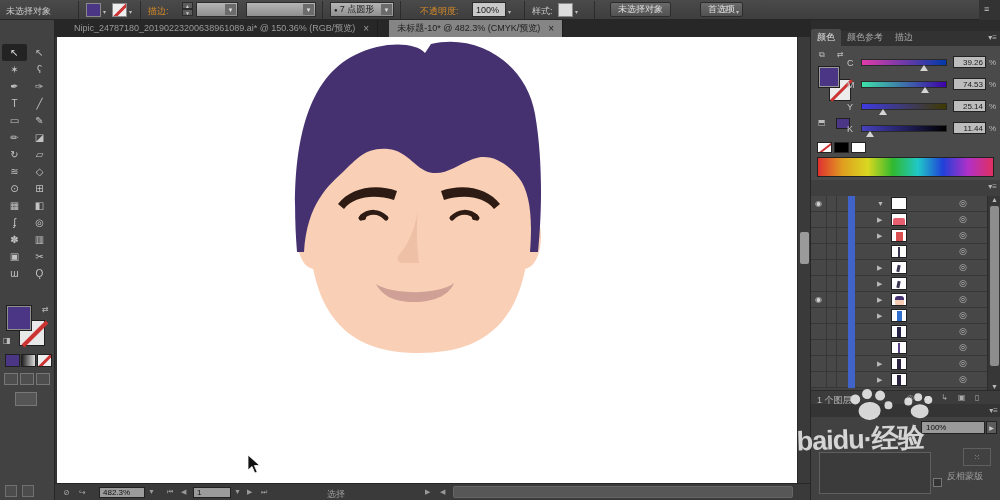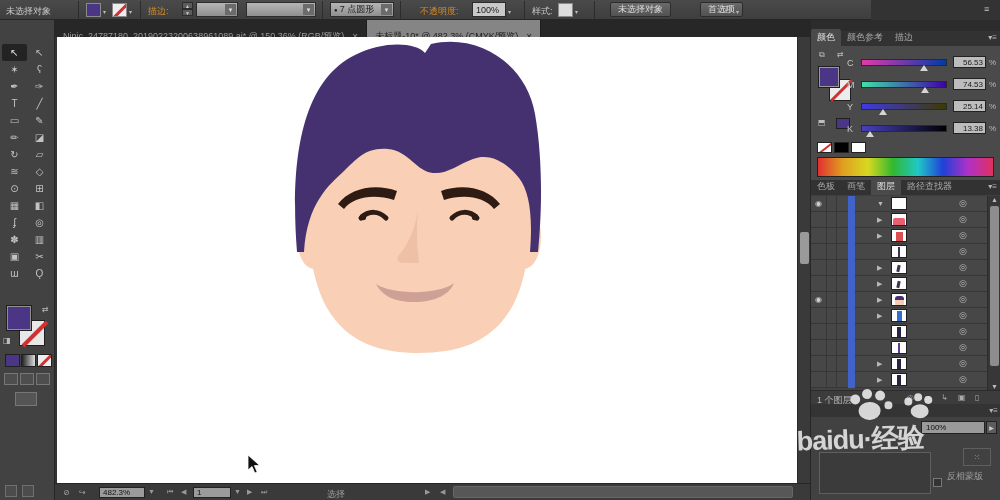--- a/index.html
+++ b/index.html
@@ -2,35 +2,35 @@
 <html><head>
 <meta charset="utf-8">
 <style>
   * { margin:0; padding:0; box-sizing:border-box; }
   html,body { width:1000px; height:500px; background:#333; overflow:hidden;
     font-family:"Liberation Sans","DejaVu Sans",sans-serif; }
   .abs { position:absolute; }
   #app { position:relative; width:1000px; height:500px; background:#333; font-size:9px; color:#cfcfcf; }
 
   
-  #topbar { left:0; top:0; width:871px; height:20px; background:linear-gradient(#4a4a4a,#3e3e3e); border-bottom:1px solid #262626; }
+  #topbar { left:0; top:0; width:979px; height:20px; background:linear-gradient(#4a4a4a,#3e3e3e); border-bottom:1px solid #262626; }
   #topbar .lbl { position:absolute; top:5px; color:#c9c9c9; }
   #topbar .lbl-orange { color:#d78c28; }
   .swatchbox { position:absolute; top:3px; width:15px; height:14px; border:1px solid #8a8a8a; }
   .mini-arrow { position:absolute; top:8px; font-size:6px; color:#bbb; }
   .combo { position:absolute; top:2px; height:15px; background:linear-gradient(#b5b5b5,#8f8f8f); border:1px solid #2c2c2c; color:#1c1c1c; display:flex; align-items:center; padding:0 3px; }
   .combo .ca { position:absolute; right:1px; top:1px; bottom:1px; width:11px; background:#6b6b6b; color:#ddd; font-size:6px; display:flex; align-items:center; justify-content:center; }
   .tb-btn { position:absolute; top:2px; height:15px; background:linear-gradient(#6a6a6a,#525252); border:1px solid #2c2c2c; border-radius:2px; color:#ddd; display:flex; align-items:center; padding:0 7px; }
   .sep { position:absolute; top:1px; width:1px; height:18px; background:#2c2c2c; }
   .stepper { position:absolute; top:2px; width:11px; height:15px; }
   .stepper div { height:7px; background:#5c5c5c; border:1px solid #2c2c2c; color:#ccc; font-size:5px; line-height:6px; text-align:center; }
 
   
   #tabbar { left:55px; top:20px; width:945px; height:17px; background:#272727; display:flex; }
-  .doc-tab { height:17px; display:flex; align-items:center; padding:16px 8px; border-right:1px solid #1d1d1d; color:#9a9a9a; white-space:nowrap; }
+  .doc-tab { height:17px; display:flex; align-items:center; padding:8px 8px; border-right:1px solid #1d1d1d; color:#9a9a9a; white-space:nowrap;margin-left:11px; }
   .doc-tab.active { background:#858585; color:#1e1e1e; }
   .doc-tab .close { margin-left:8px; font-size:10px; }
 
   
   #toolcol { left:0; top:20px; width:55px; height:480px; background:#424242; border-right:1px solid #262626; }
   #tools { position:absolute; left:2px; top:24px; width:50px; display:flex; flex-wrap:wrap; }
   .tool { width:25px; height:17px; display:flex; align-items:center; justify-content:center; color:#c3c3c3; font-size:10px; }
   .tool.active { background:#232323; border-radius:2px; color:#f0f0f0; }
   #proxy-fill { left:6px; top:285px; width:26px; height:26px; border:1px solid #1f1f1f; box-shadow:inset 0 0 0 1px #8f8f8f; }
   #proxy-stroke { left:19px; top:300px; width:26px; height:26px; background:#e8e8e8; border:1px solid #1f1f1f; }
@@ -274,59 +274,53 @@
           <div class="slash"></div>
         </div>
       <div class="abs" id="cp-fill" style="background: rgb(75, 53, 133);"></div>
       <span class="tiny-ic" style="left:7px;top:72px">⬒</span>
       <div class="abs" style="left: 25px; top: 72px; width: 14px; height: 11px; border: 1px solid rgb(31, 31, 31); background: rgb(75, 53, 133);" id="cp-closest"></div>
       <div id="channels">
           <div class="ch-row" style="top: 10px;">
             <span class="ch-label">C</span>
             <div class="ch-track" style="background:linear-gradient(to right,#e23aa9,#003aa9)"></div>
             <div class="ch-thumb" style="left:60.78px"></div>
-            <div class="ch-val">56.53</div>
+            <div class="ch-val">39.26</div>
             <span class="ch-unit">%</span>
           </div>
           <div class="ch-row" style="top: 32px;">
             <span class="ch-label">M</span>
             <div class="ch-track" style="background:linear-gradient(to right,#3ee2a9,#3e00a9)"></div>
             <div class="ch-thumb" style="left:61.64px"></div>
             <div class="ch-val">74.53</div>
             <span class="ch-unit">%</span>
           </div>
           <div class="ch-row" style="top: 54px;">
             <span class="ch-label">Y</span>
             <div class="ch-track" style="background:linear-gradient(to right,#3e3ae2,#3e3a00)"></div>
             <div class="ch-thumb" style="left:19.5px"></div>
             <div class="ch-val">25.14</div>
             <span class="ch-unit">%</span>
           </div>
           <div class="ch-row" style="top: 76px;">
             <span class="ch-label">K</span>
             <div class="ch-track" style="background:linear-gradient(to right,#4641bf,#000000)"></div>
             <div class="ch-thumb" style="left:7.459999999999999px"></div>
-            <div class="ch-val">13.38</div>
+            <div class="ch-val">11.44</div>
             <span class="ch-unit">%</span>
           </div>
         </div>
       <div class="mini-sw" style="left:6px;background:#fff;overflow:hidden">
         <div style="position:absolute;left:-3px;top:4px;width:22px;height:2px;background:#c33;transform:rotate(-38deg)"></div>
       </div>
       <div class="mini-sw" style="left:23px;background:#000"></div>
       <div class="mini-sw" style="left:40px;background:#fff"></div>
       <div id="spectrum"></div>
     </div>
 
-    <div class="ptabs" style="top:160px" id="dock-tabs">
-        <div class="ptab">色板</div>
-        <div class="ptab">画笔</div>
-        <div class="ptab active">图层</div>
-        <div class="ptab">路径查找器</div>
-      </div>
     <span class="pmenu" style="top:162px">▾≡</span>
 
     <div class="abs" id="layers">
       <div id="lrows">
           <div class="lrow">
             <div class="eyec">◉</div>
             <div class="lockc"></div>
             <div class="stripe" style="background:#3f63c9"></div>
             <span class="tri">▼</span>
             <div class="thumb"></div>

